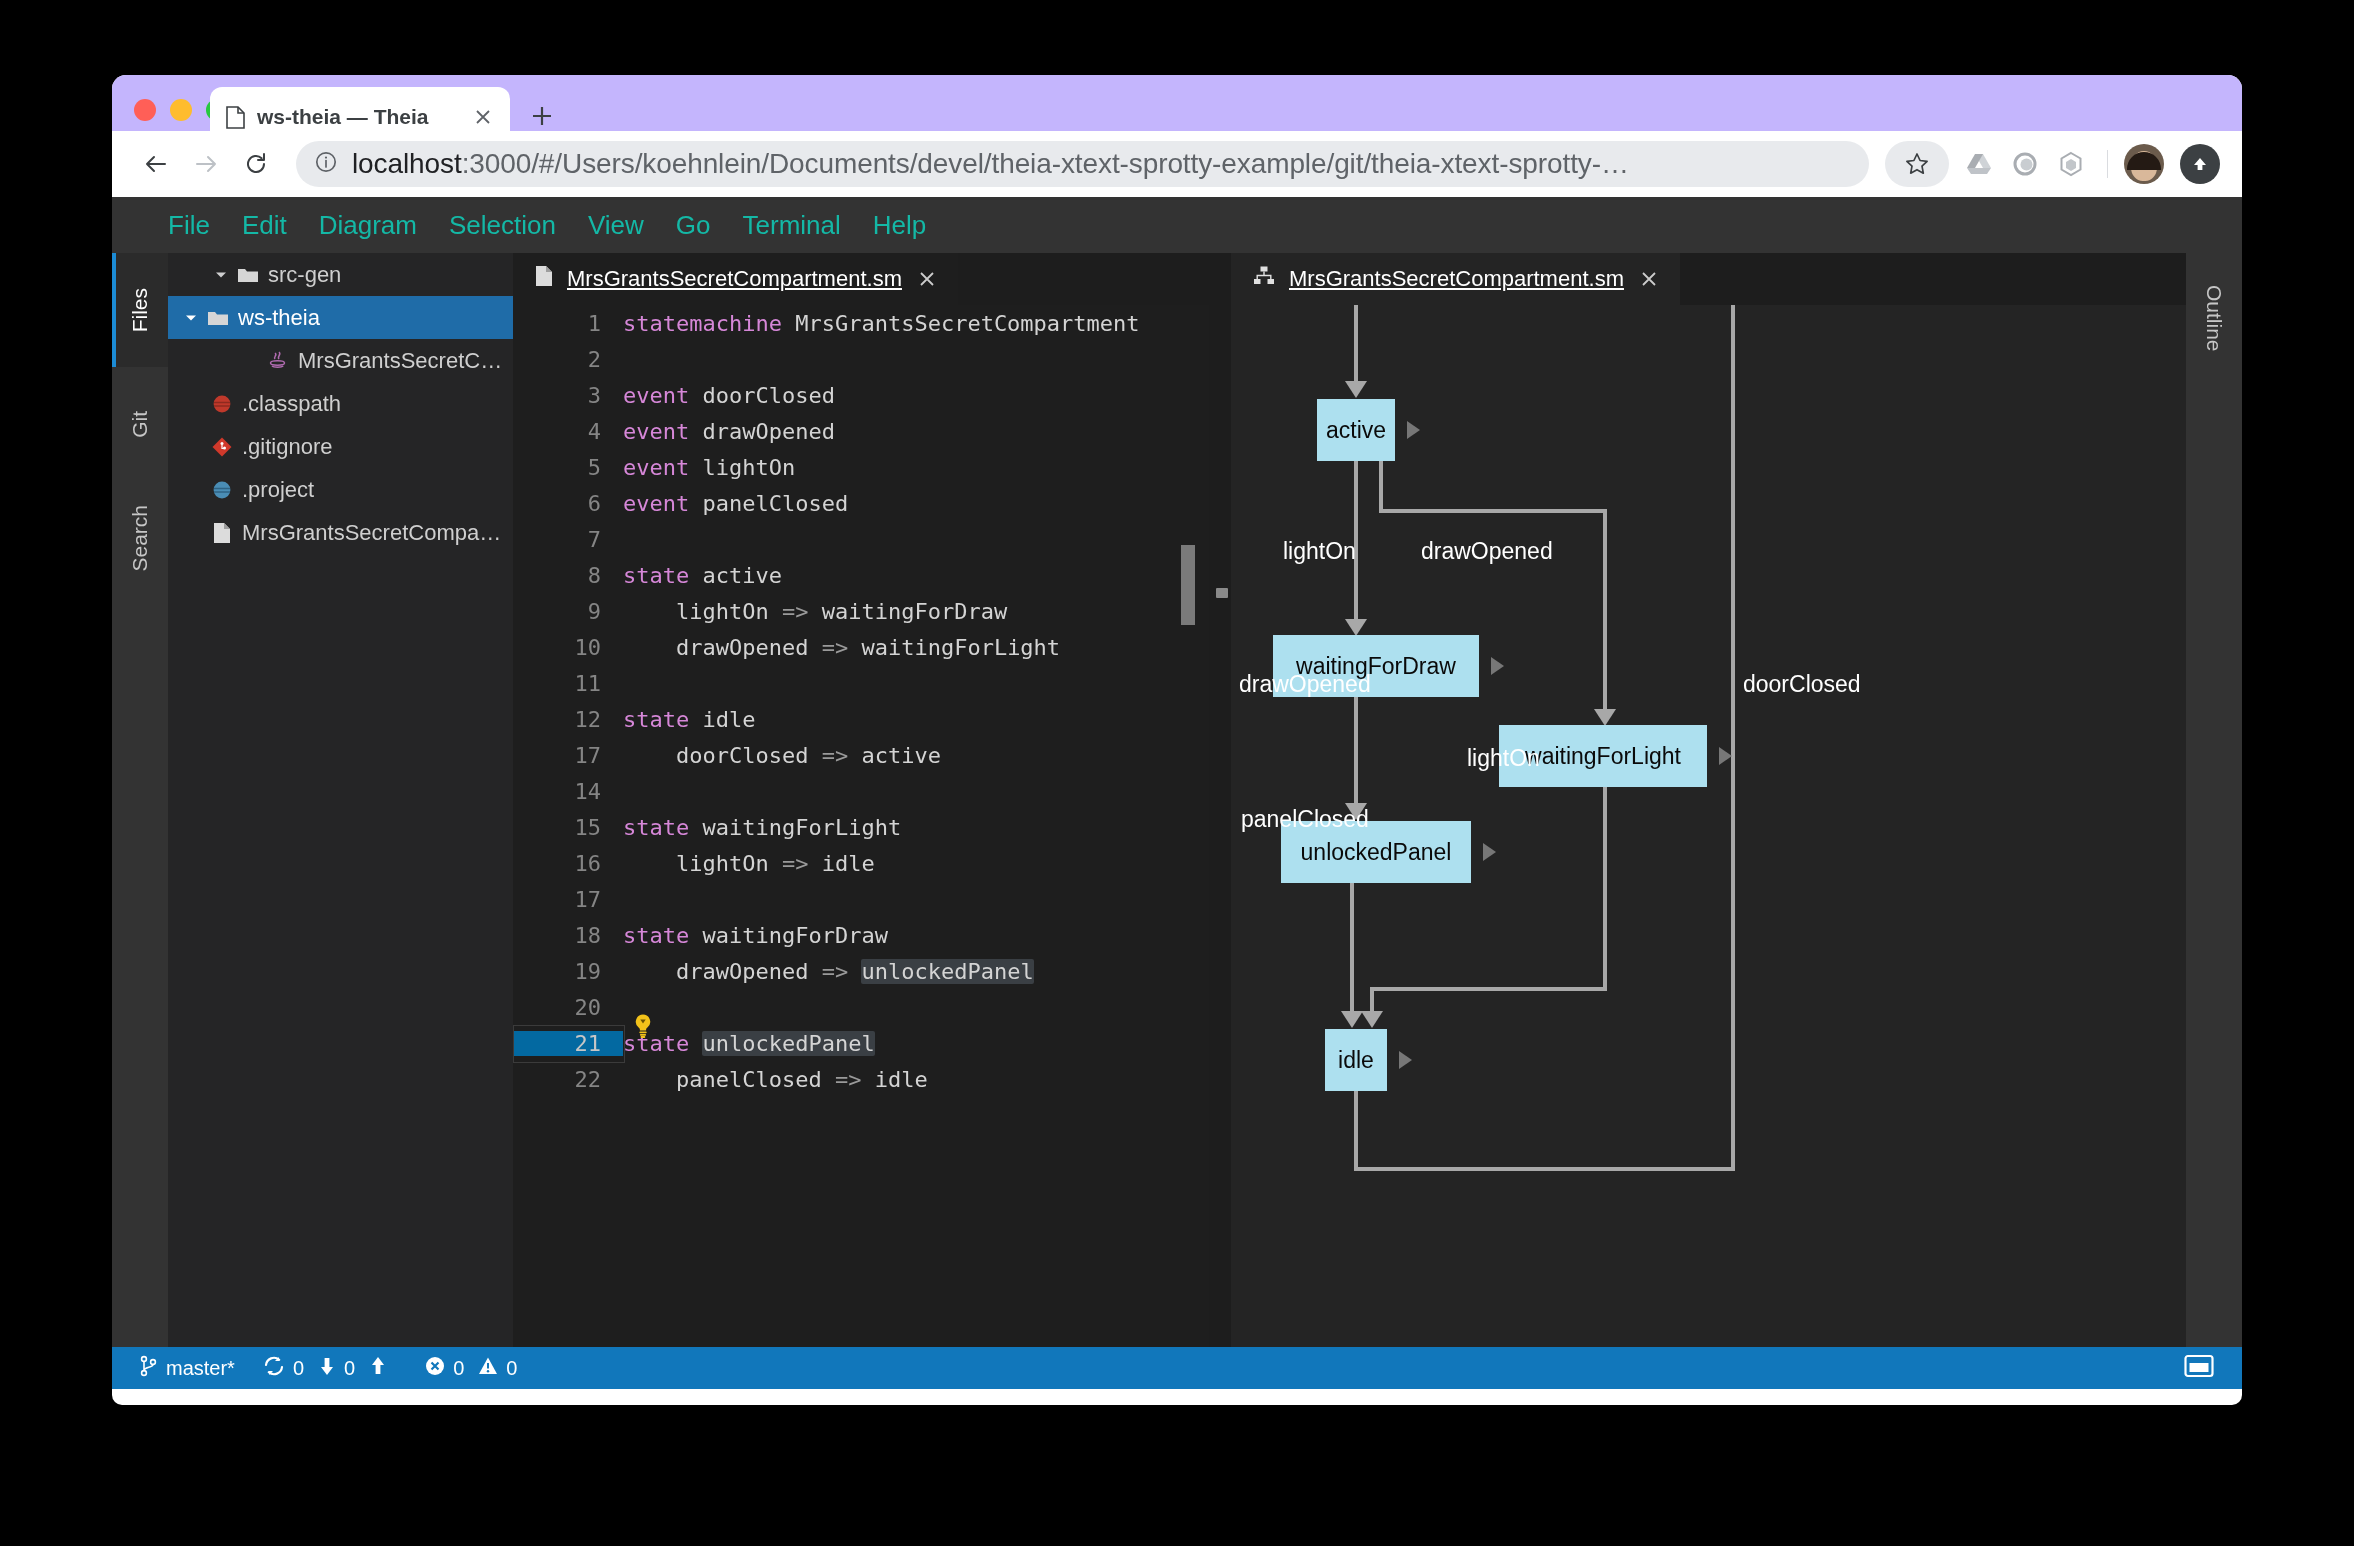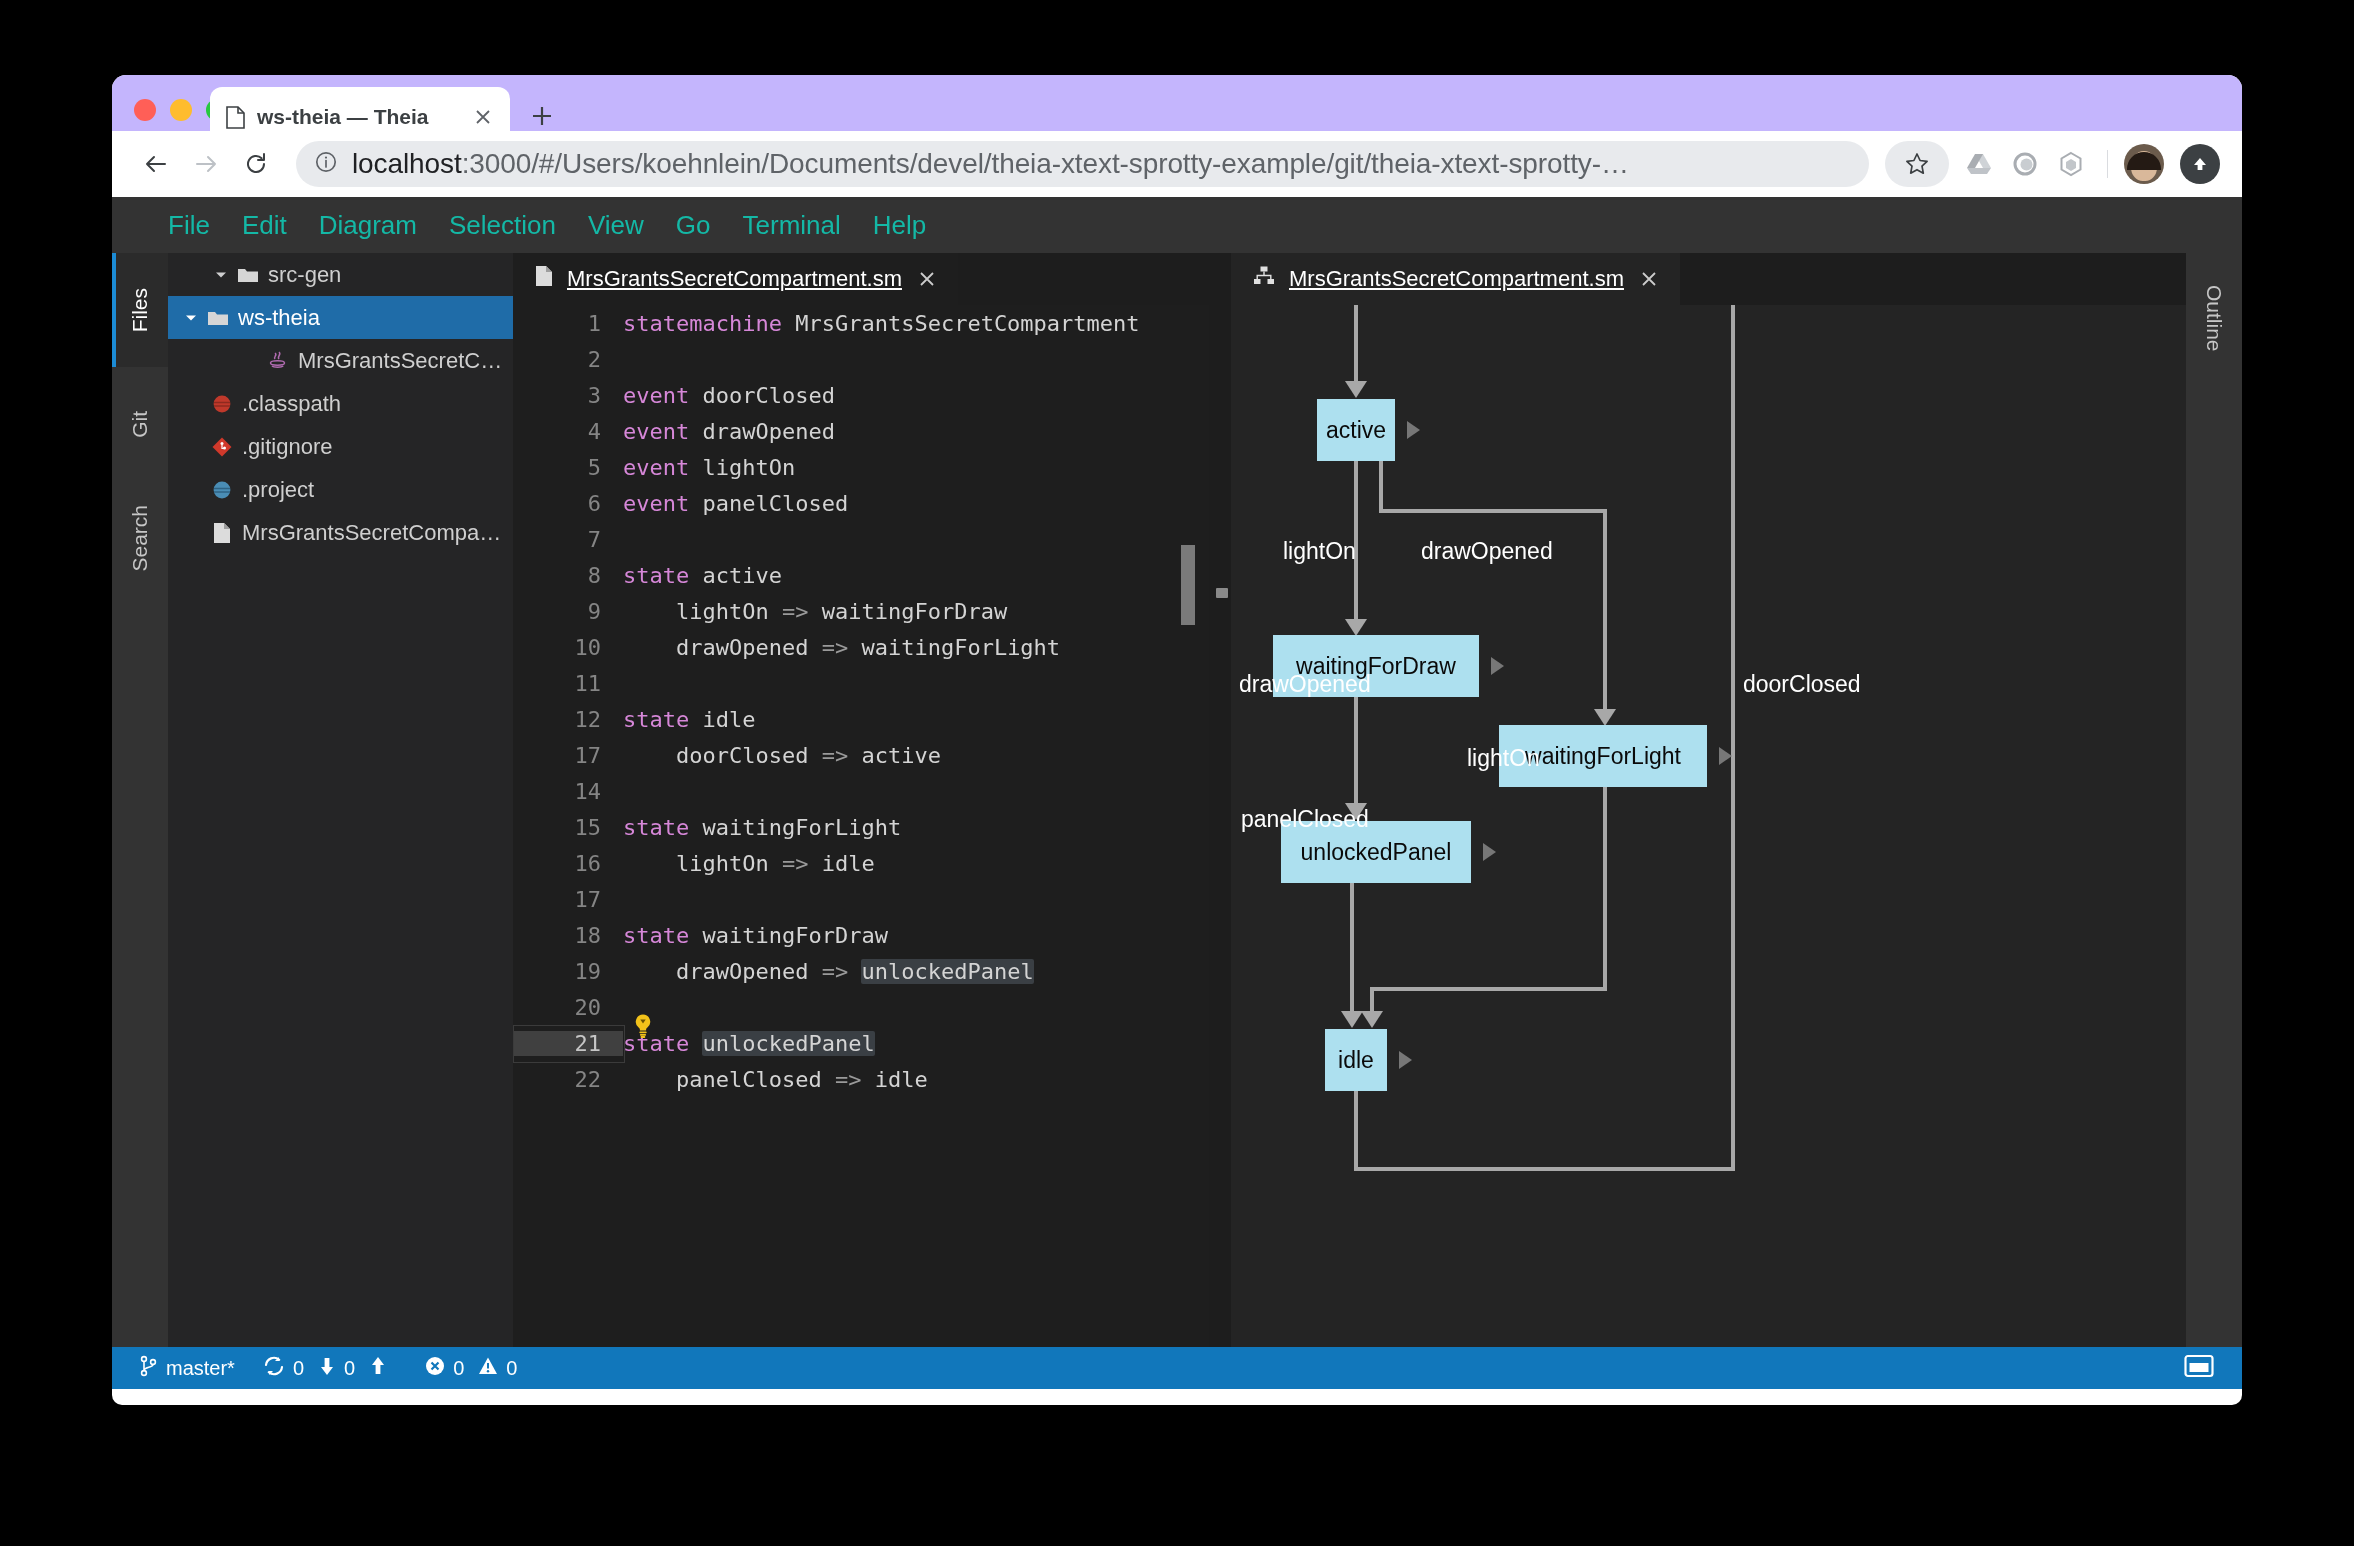--- a/index.html
+++ b/index.html
@@ -229,21 +229,21 @@
     background: #1e1e1e;
     font-family: "DejaVu Sans Mono", monospace;
     font-size: 22px;
   }
   .coderow {
     position: relative;
     height: 36px;
     display: flex; align-items: center;
     white-space: pre;
   }
-  .coderow.current .ln-cell { background: #404040; }
+  .coderow.current .ln-cell { background: #0369a1; }
   .coderow.current::after {
     content: ""; position: absolute; left: 0; top: 0; width: 110px; height: 36px;
     border: 1px solid #3b3b3b; pointer-events: none;
   }
   .ln-cell {
     width: 110px; flex: 0 0 auto;
     text-align: right; padding-right: 22px;
     color: #858585;
   }
   .coderow.current .ln-cell { color: #c6c6c6; }

